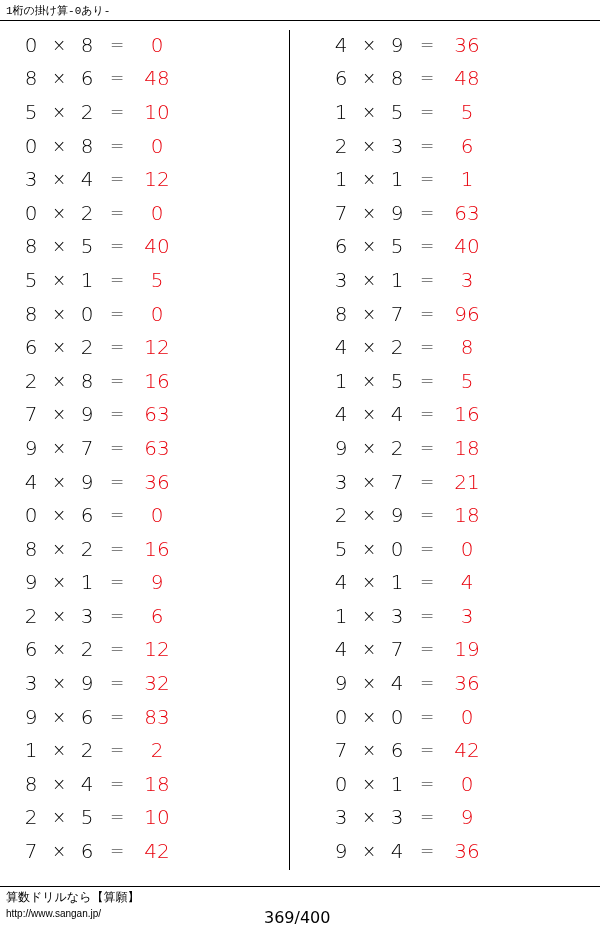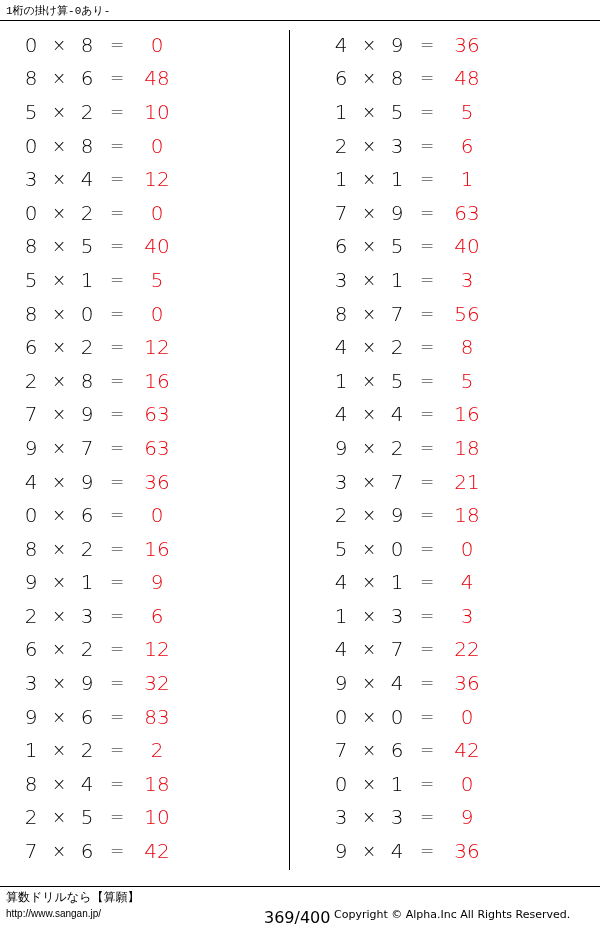--- a/index.html
+++ b/index.html
@@ -374,21 +374,21 @@
           <span class="cell op">×</span>
           <span class="cell n2">1</span>
           <span class="cell eq">=</span>
           <span class="cell ans">3</span>
         </div>
         <div class="prob">
           <span class="cell n1">8</span>
           <span class="cell op">×</span>
           <span class="cell n2">7</span>
           <span class="cell eq">=</span>
-          <span class="cell ans">56</span>
+          <span class="cell ans">96</span>
         </div>
         <div class="prob">
           <span class="cell n1">4</span>
           <span class="cell op">×</span>
           <span class="cell n2">2</span>
           <span class="cell eq">=</span>
           <span class="cell ans">8</span>
         </div>
         <div class="prob">
           <span class="cell n1">1</span>
@@ -444,21 +444,21 @@
           <span class="cell op">×</span>
           <span class="cell n2">3</span>
           <span class="cell eq">=</span>
           <span class="cell ans">3</span>
         </div>
         <div class="prob">
           <span class="cell n1">4</span>
           <span class="cell op">×</span>
           <span class="cell n2">7</span>
           <span class="cell eq">=</span>
-          <span class="cell ans">22</span>
+          <span class="cell ans">19</span>
         </div>
         <div class="prob">
           <span class="cell n1">9</span>
           <span class="cell op">×</span>
           <span class="cell n2">4</span>
           <span class="cell eq">=</span>
           <span class="cell ans">36</span>
         </div>
         <div class="prob">
           <span class="cell n1">0</span>
@@ -498,16 +498,15 @@
       </div>
   </div>
 
   <div class="divider"></div>
 
   <div class="footer">
     <div class="footer-rule"></div>
     <div class="brand">算数ドリルなら【算願】</div>
     <div class="url">http://www.sangan.jp/</div>
     <div class="pageno">369/400</div>
-    <div class="copyright">Copyright © Alpha.Inc All Rights Reserved.</div>
   </div>
 
 </div>
 
 </body></html>

